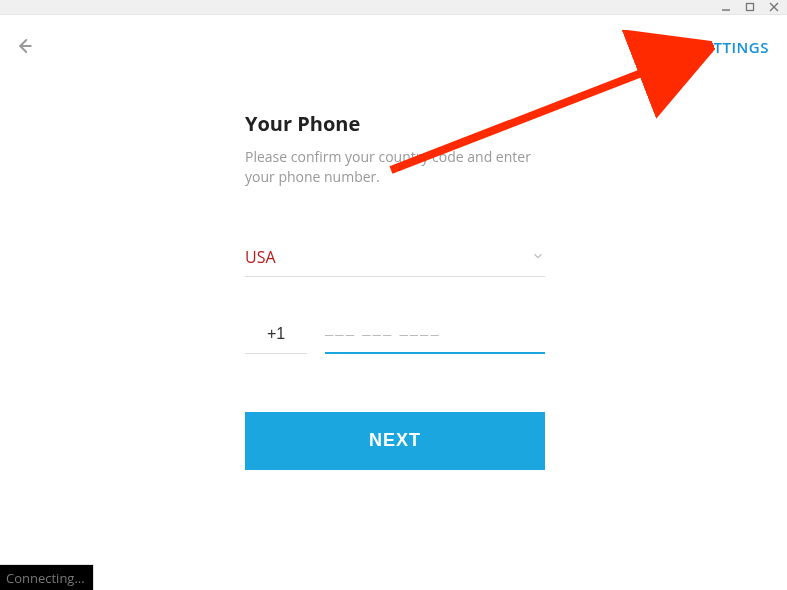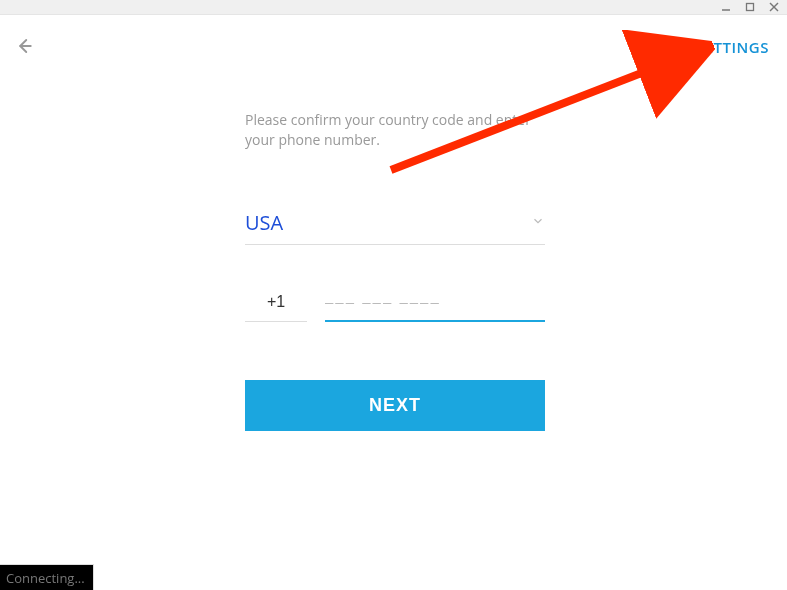--- a/index.html
+++ b/index.html
@@ -78,22 +78,22 @@
     .country-select {
       display: flex;
       align-items: center;
       justify-content: space-between;
       border-bottom: 1px solid #ddd;
       padding-bottom: 8px;
       margin-bottom: 48px;
       cursor: pointer;
     }
     .country-name {
-      font-size: 20px;
-      color: #1d4ed8;
+      font-size: 16px;
+      color: #b91c1c;
     }
     .chevron {
       color: #bbb;
     }
     .phone-row {
       display: flex;
       align-items: flex-end;
       gap: 18px;
       margin-bottom: 58px;
     }
@@ -115,21 +115,21 @@
       border: none;
       border-bottom: 2px solid #1ba6df;
       padding-bottom: 10px;
       outline: none;
       background: transparent;
       letter-spacing: 2px;
     }
     .phone-box::placeholder { color: #bbb; letter-spacing: 2px; }
     .next-btn {
       width: 100%;
-      height: 51px;
+      height: 58px;
       background: #1ba6df;
       color: #fff;
       border: none;
       font-size: 18px;
       font-weight: 600;
       letter-spacing: 1px;
       cursor: pointer;
     }
     .status-bar {
       position: absolute;
@@ -177,20 +177,21 @@
   <div class="back-btn">
     <svg width="18" height="18" viewBox="0 0 24 24" fill="none">
       <path d="M15 4 L7 12 L15 20" stroke="#999" stroke-width="2.5" stroke-linecap="round" stroke-linejoin="round"></path>
       <line x1="7" y1="12" x2="21" y2="12" stroke="#999" stroke-width="2.5" stroke-linecap="round"></line>
     </svg>
   </div>
   <div class="settings-link">SETTINGS</div>
 </div>
 
 <div class="content">
+  <div class="heading">Your Phone</div>
   <div class="subtext">Please confirm your country code and enter your phone number.</div>
 
   <div class="country-select">
     <span class="country-name">USA</span>
     <span class="chevron">
       <svg width="14" height="14" viewBox="0 0 24 24">
           <path d="M6 9 L12 15 L18 9" fill="none" stroke="#bbb" stroke-width="2"></path>
         </svg>
     </span>
   </div>

